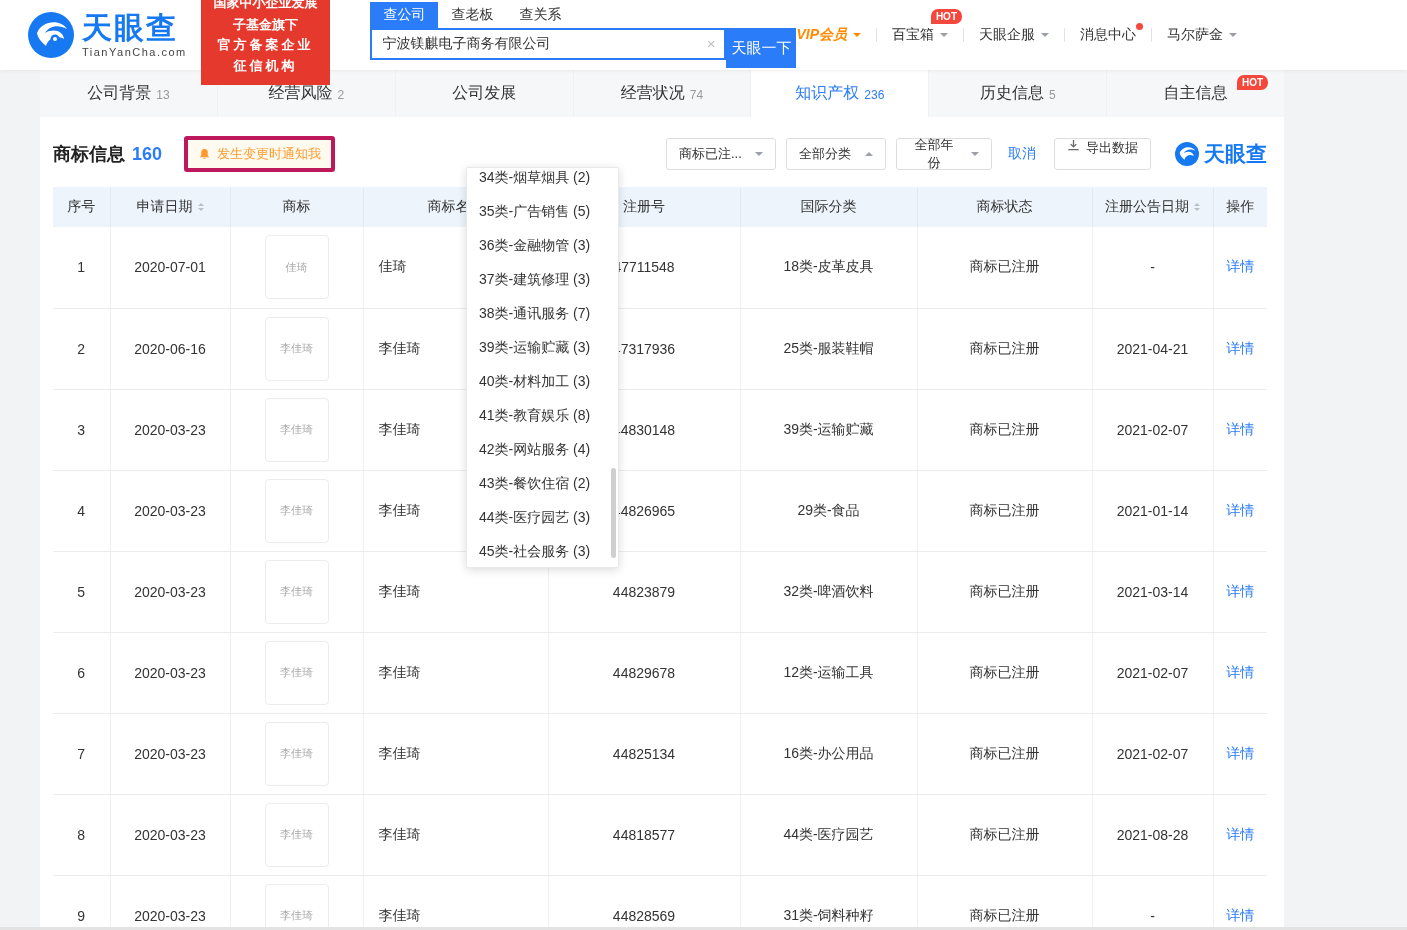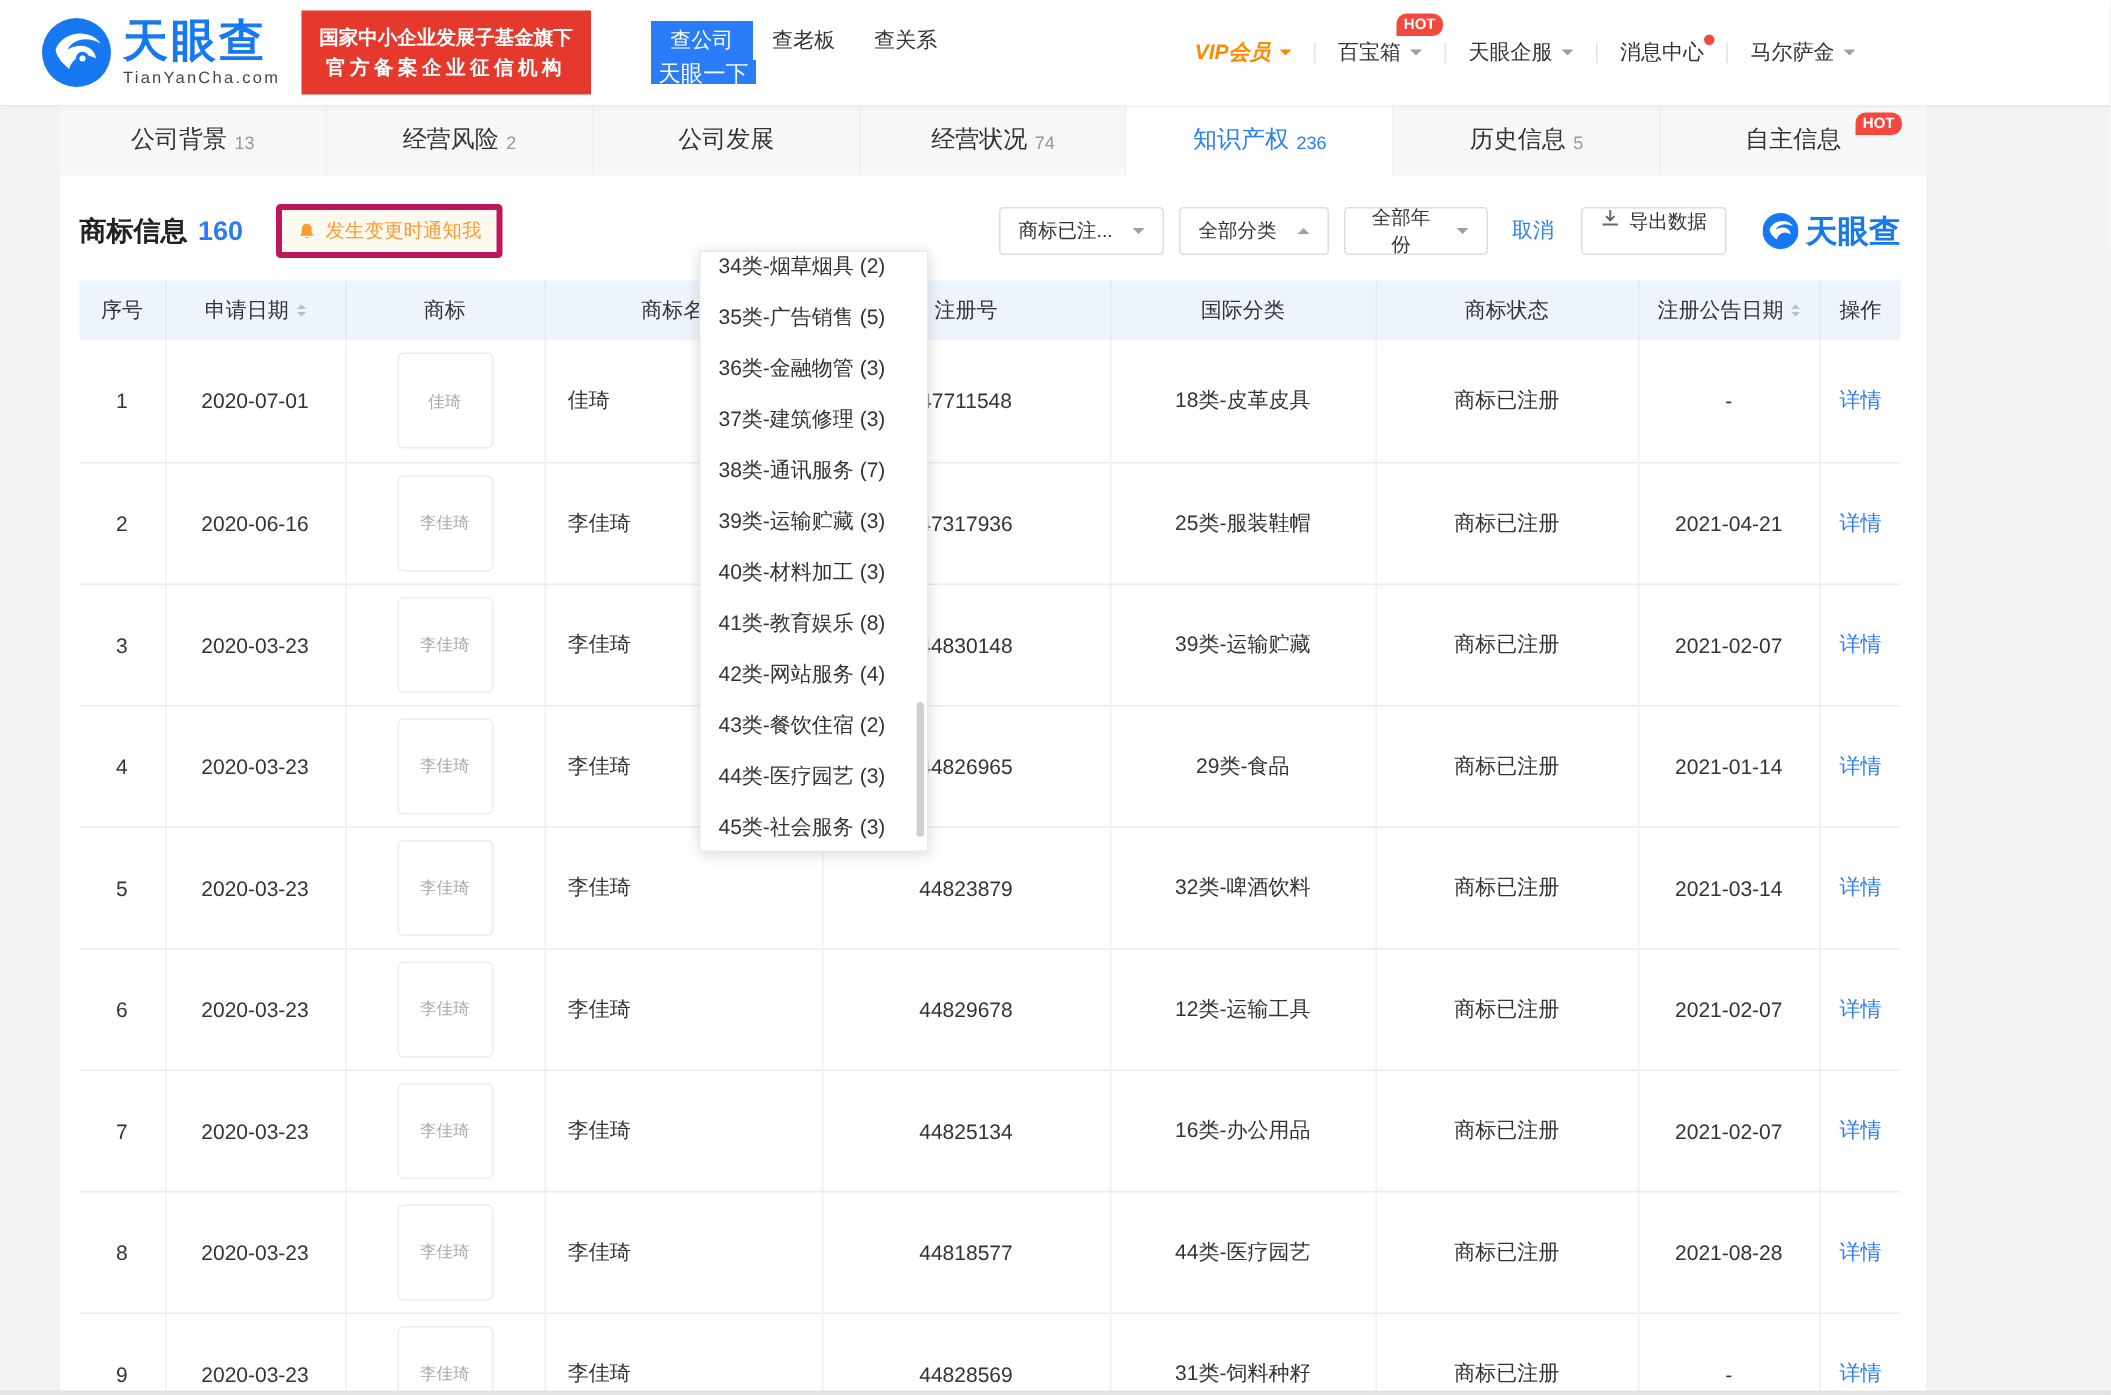--- a/index.html
+++ b/index.html
@@ -18,21 +18,21 @@
 
   .search-area { margin-left:40px; }
   .stabs { display:flex; font-size:14px; }
   .stab { padding:4px 13px; color:#333; cursor:pointer; }
   .stab.active { background:#2b7cf8; color:#fff; }
   .search-row { display:flex; }
   .input-wrap { position:relative; width:356px; height:32px; border:2px solid #2b7cf8; background:#fff; }
   .input-wrap input { width:100%; height:100%; border:none; outline:none; font-size:14px;
     padding:0 30px 0 10px; color:#333; font-family:inherit; }
   .clear-x { position:absolute; right:9px; top:5px; color:#c0c0c0; font-size:15px; cursor:pointer; }
-  .ty-btn { width:70px; height:16px; background:#2b7cf8; color:#fff; border:none; font-size:15px;
+  .ty-btn { width:70px; height:40px; background:#2b7cf8; color:#fff; border:none; font-size:15px;
     cursor:pointer; font-family:inherit; }
 
   .top-nav { margin-left:auto; margin-right:170px; display:flex; align-items:center; font-size:14px; }
   .navitem { position:relative; display:flex; align-items:center; cursor:pointer; color:#333; white-space:nowrap; }
   .navitem.vip { color:#ff8a00; font-weight:bold; font-style:italic; }
   .navdiv { width:1px; height:14px; background:#e3e3e3; margin:0 15px; }
   .caret { width:0; height:0; border:4px solid transparent; display:inline-block; margin-left:6px; }
   .caret.down { border-top-color:#9aa0a6; margin-top:4px; }
   .caret.up { border-bottom-color:#9aa0a6; margin-bottom:4px; }
   .caret.orange { border-top-color:#ff8a00; }
@@ -128,20 +128,24 @@
     <div class="l2">官方备案企业征信机构</div>
   </div>
 
   <div class="search-area">
     <div class="stabs">
         <span class="stab active">查公司</span>
         <span class="stab">查老板</span>
         <span class="stab">查关系</span>
       </div>
     <div class="search-row">
+      <div class="input-wrap">
+        <input value="宁波镁麒电子商务有限公司" style="">
+        <span class="clear-x">×</span>
+      </div>
       <button class="ty-btn">天眼一下</button>
     </div>
   </div>
 
   <nav class="top-nav">
       <span class="navitem vip">
         <span>VIP会员</span>
         <i class="caret down orange"></i>
       </span>
       <span class="navdiv"></span>

